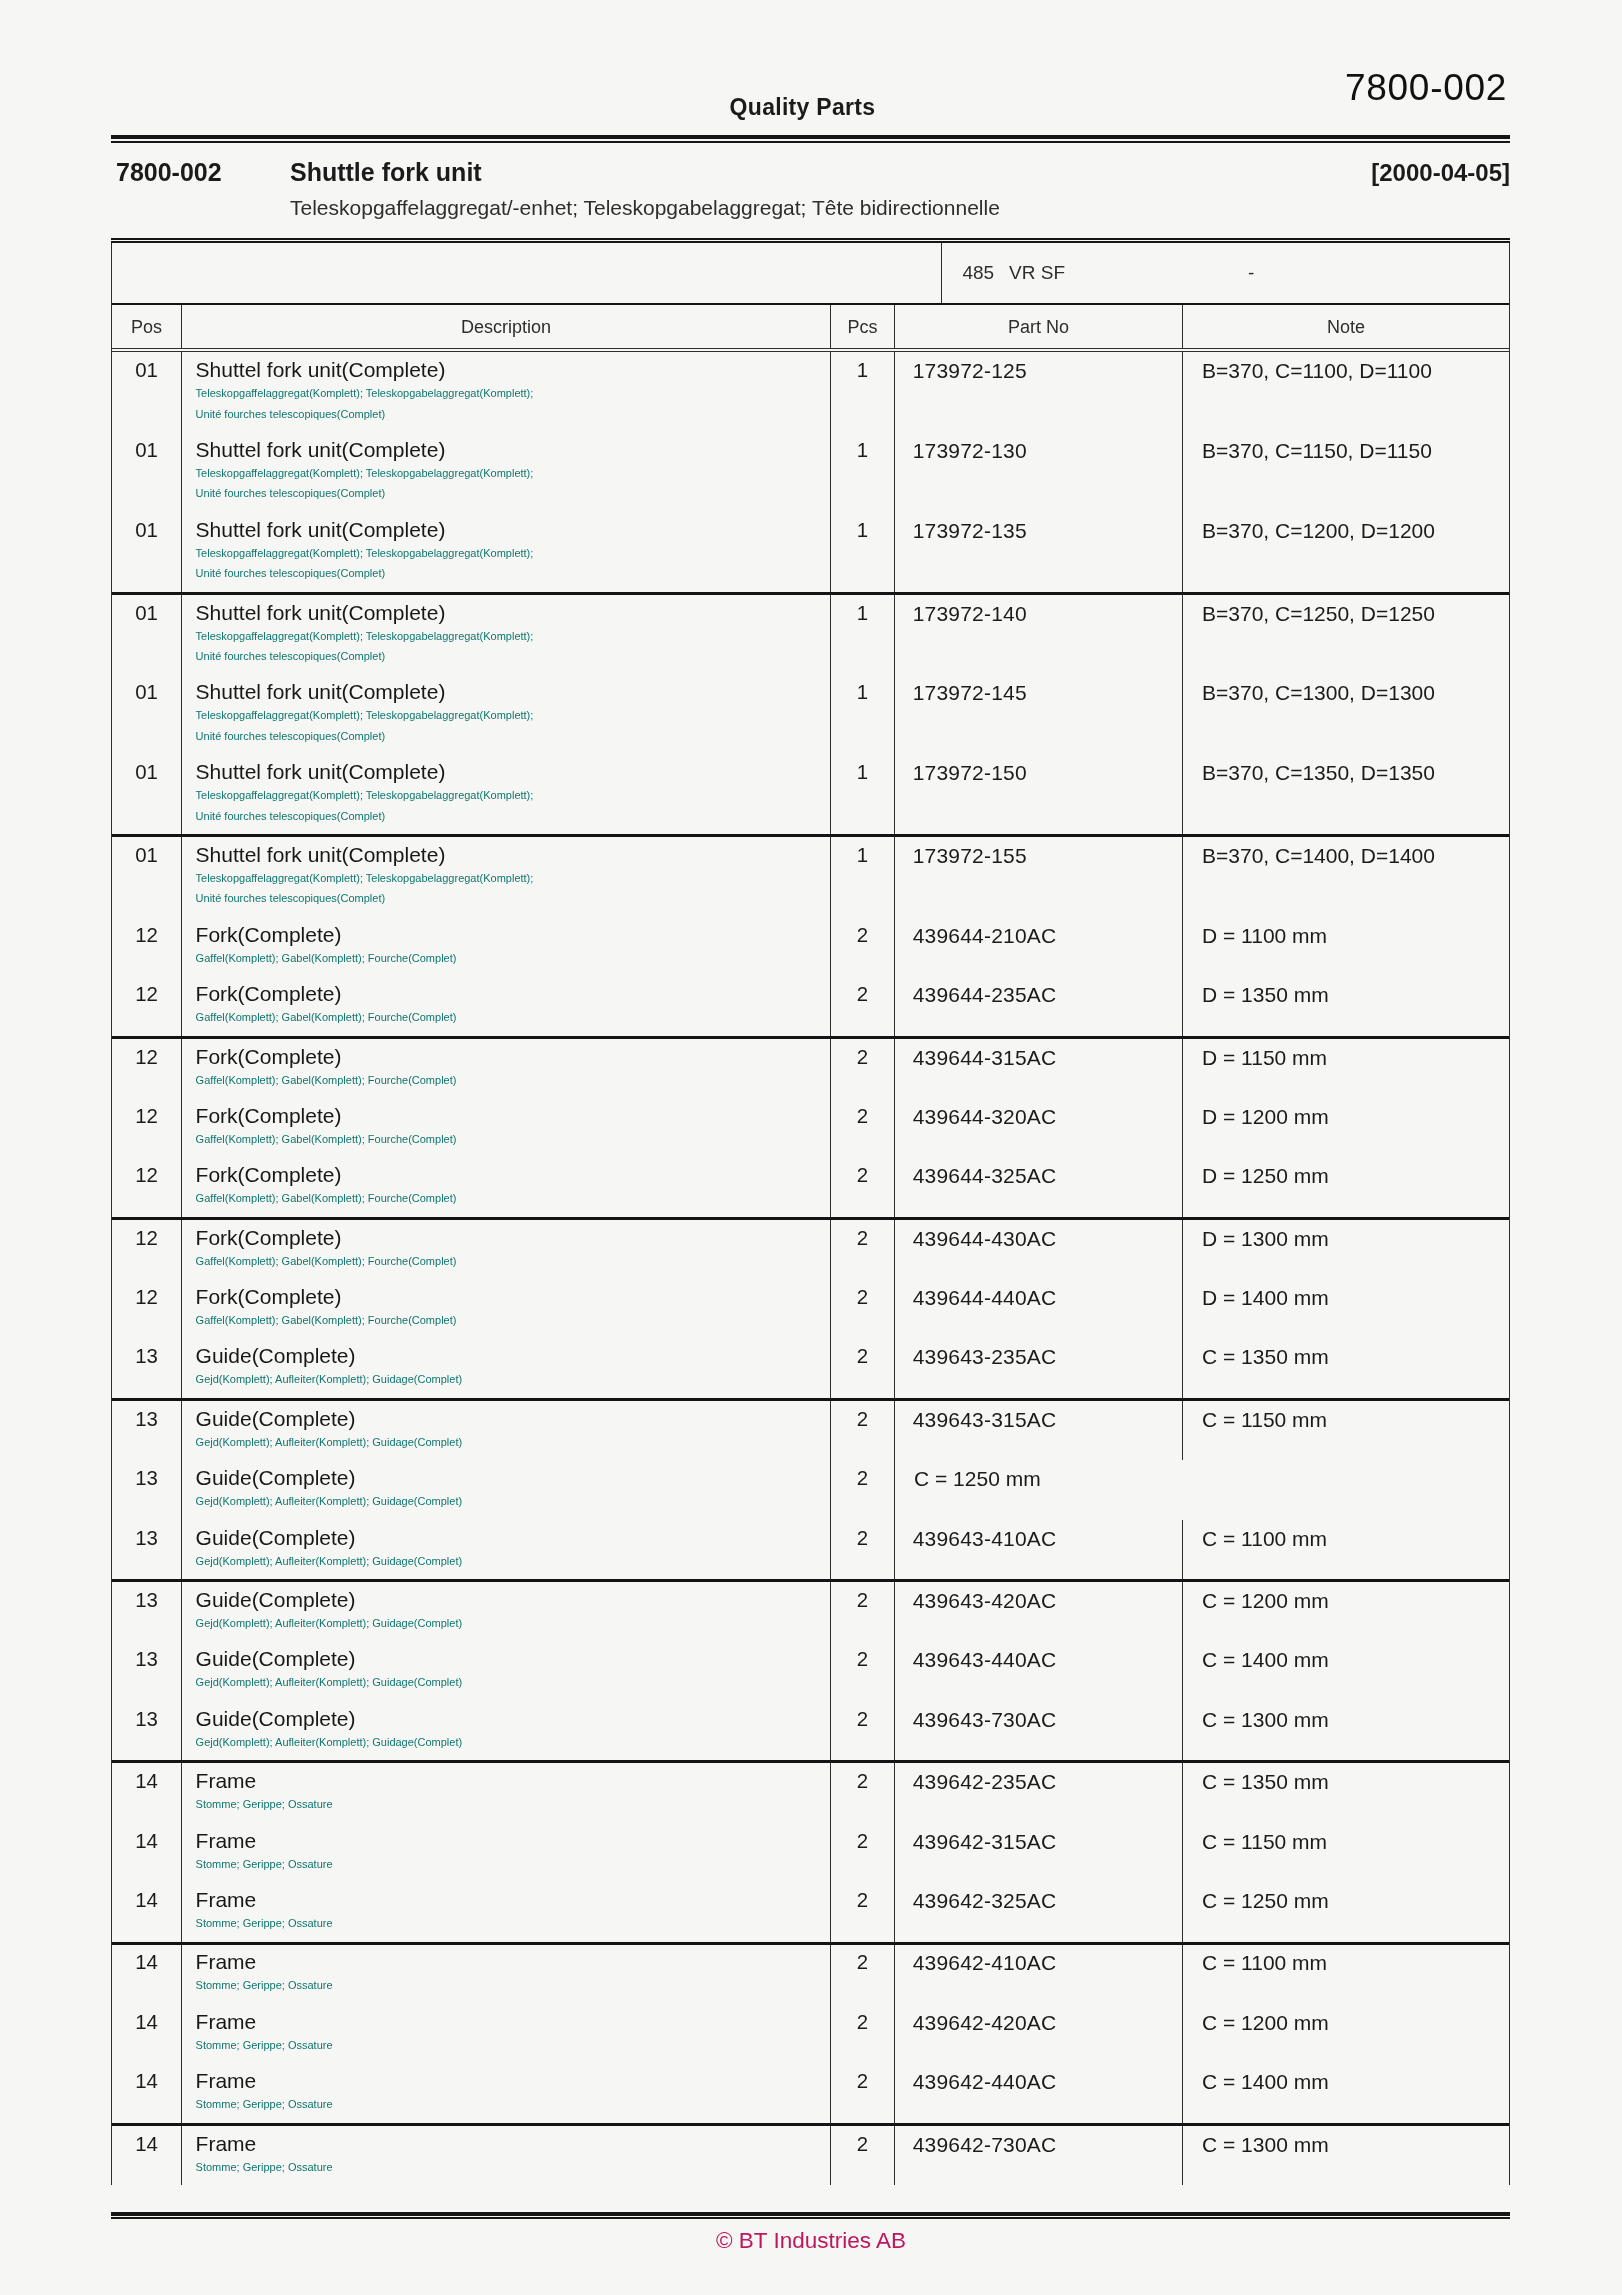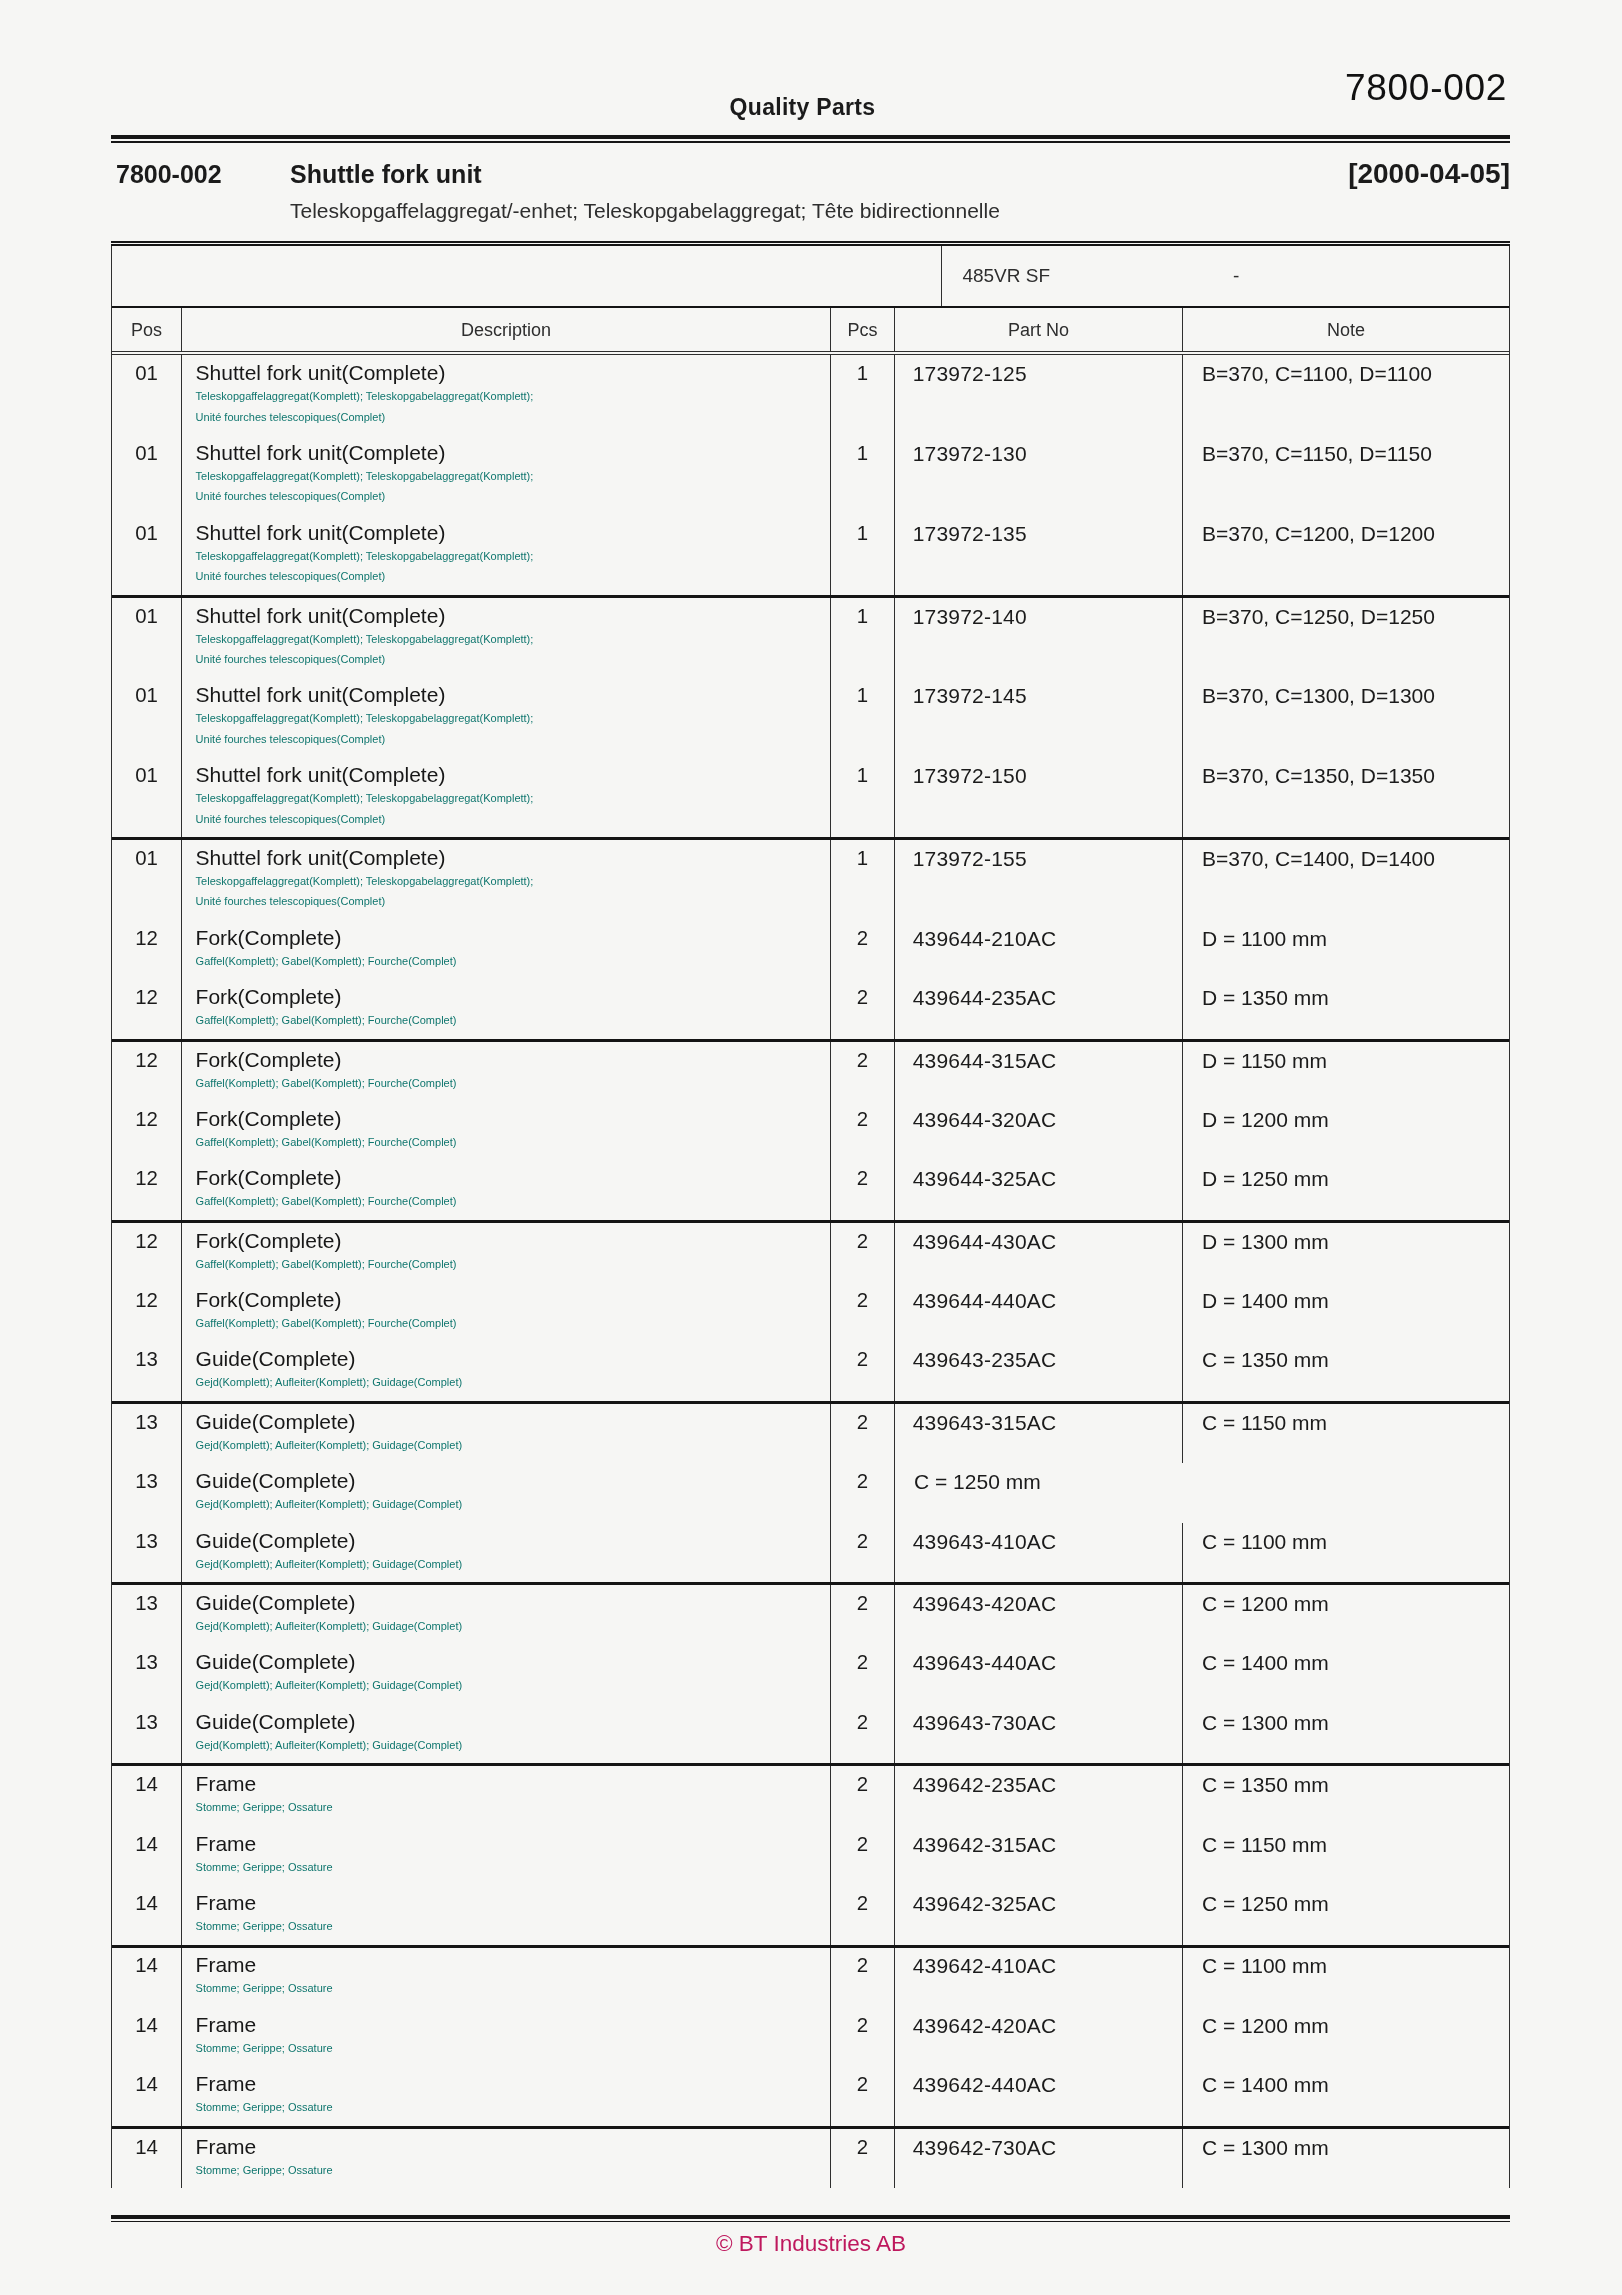--- a/index.html
+++ b/index.html
@@ -37,21 +37,21 @@
   .rule{
     margin:0 112px 0 111px;height:7.5px;
     background:linear-gradient(#161616 0 4.1px, var(--paper) 4.1px 6.1px, #161616 6.1px 7.5px);
   }
   .section-row{
     display:flex;align-items:baseline;
     margin:15px 112px 0 116px;
   }
   .section-code{font-size:25px;font-weight:bold;width:174px;flex:0 0 auto;}
   .section-title{font-size:25px;font-weight:bold;flex:1 1 auto;}
-  .section-date{font-size:28px;font-weight:bold;flex:0 0 auto;}
+  .section-date{font-size:24px;font-weight:bold;flex:0 0 auto;}
   .subtitle{
     margin:9.5px 112px 0 290px;
     font-size:21px;font-weight:400;color:var(--ink-soft);
   }
   
   .parts-table{
     margin:17.7px 112px 0 111px;
     width:1399px;
     border-left:1.4px solid var(--line);
     border-right:1.4px solid var(--line);
@@ -64,21 +64,21 @@
     display:grid;grid-template-columns:830px 566px;
     height:62px;
     border-bottom:2.7px solid var(--line-heavy);
   }
   .model-cell-left{border-right:1.4px solid var(--line);}
   .model-cell-right{
     display:flex;align-items:center;
     font-size:19px;color:var(--ink-soft);
   }
   .model-code{margin-left:20.4px;}
-  .model-name{}
+  .model-name{margin-left:15px;}
   .model-dash{margin-left:183px;}
   .header-row{
     display:grid;grid-template-columns:70px 649px 64px 288px 326px;
     border-bottom:1.4px solid var(--line);
   }
   .header-cell{
     text-align:center;font-size:18px;color:var(--ink-soft);
     padding:12.3px 0 9.5px 0;
   }
   .header-cell{border-right:1.4px solid var(--line);}

